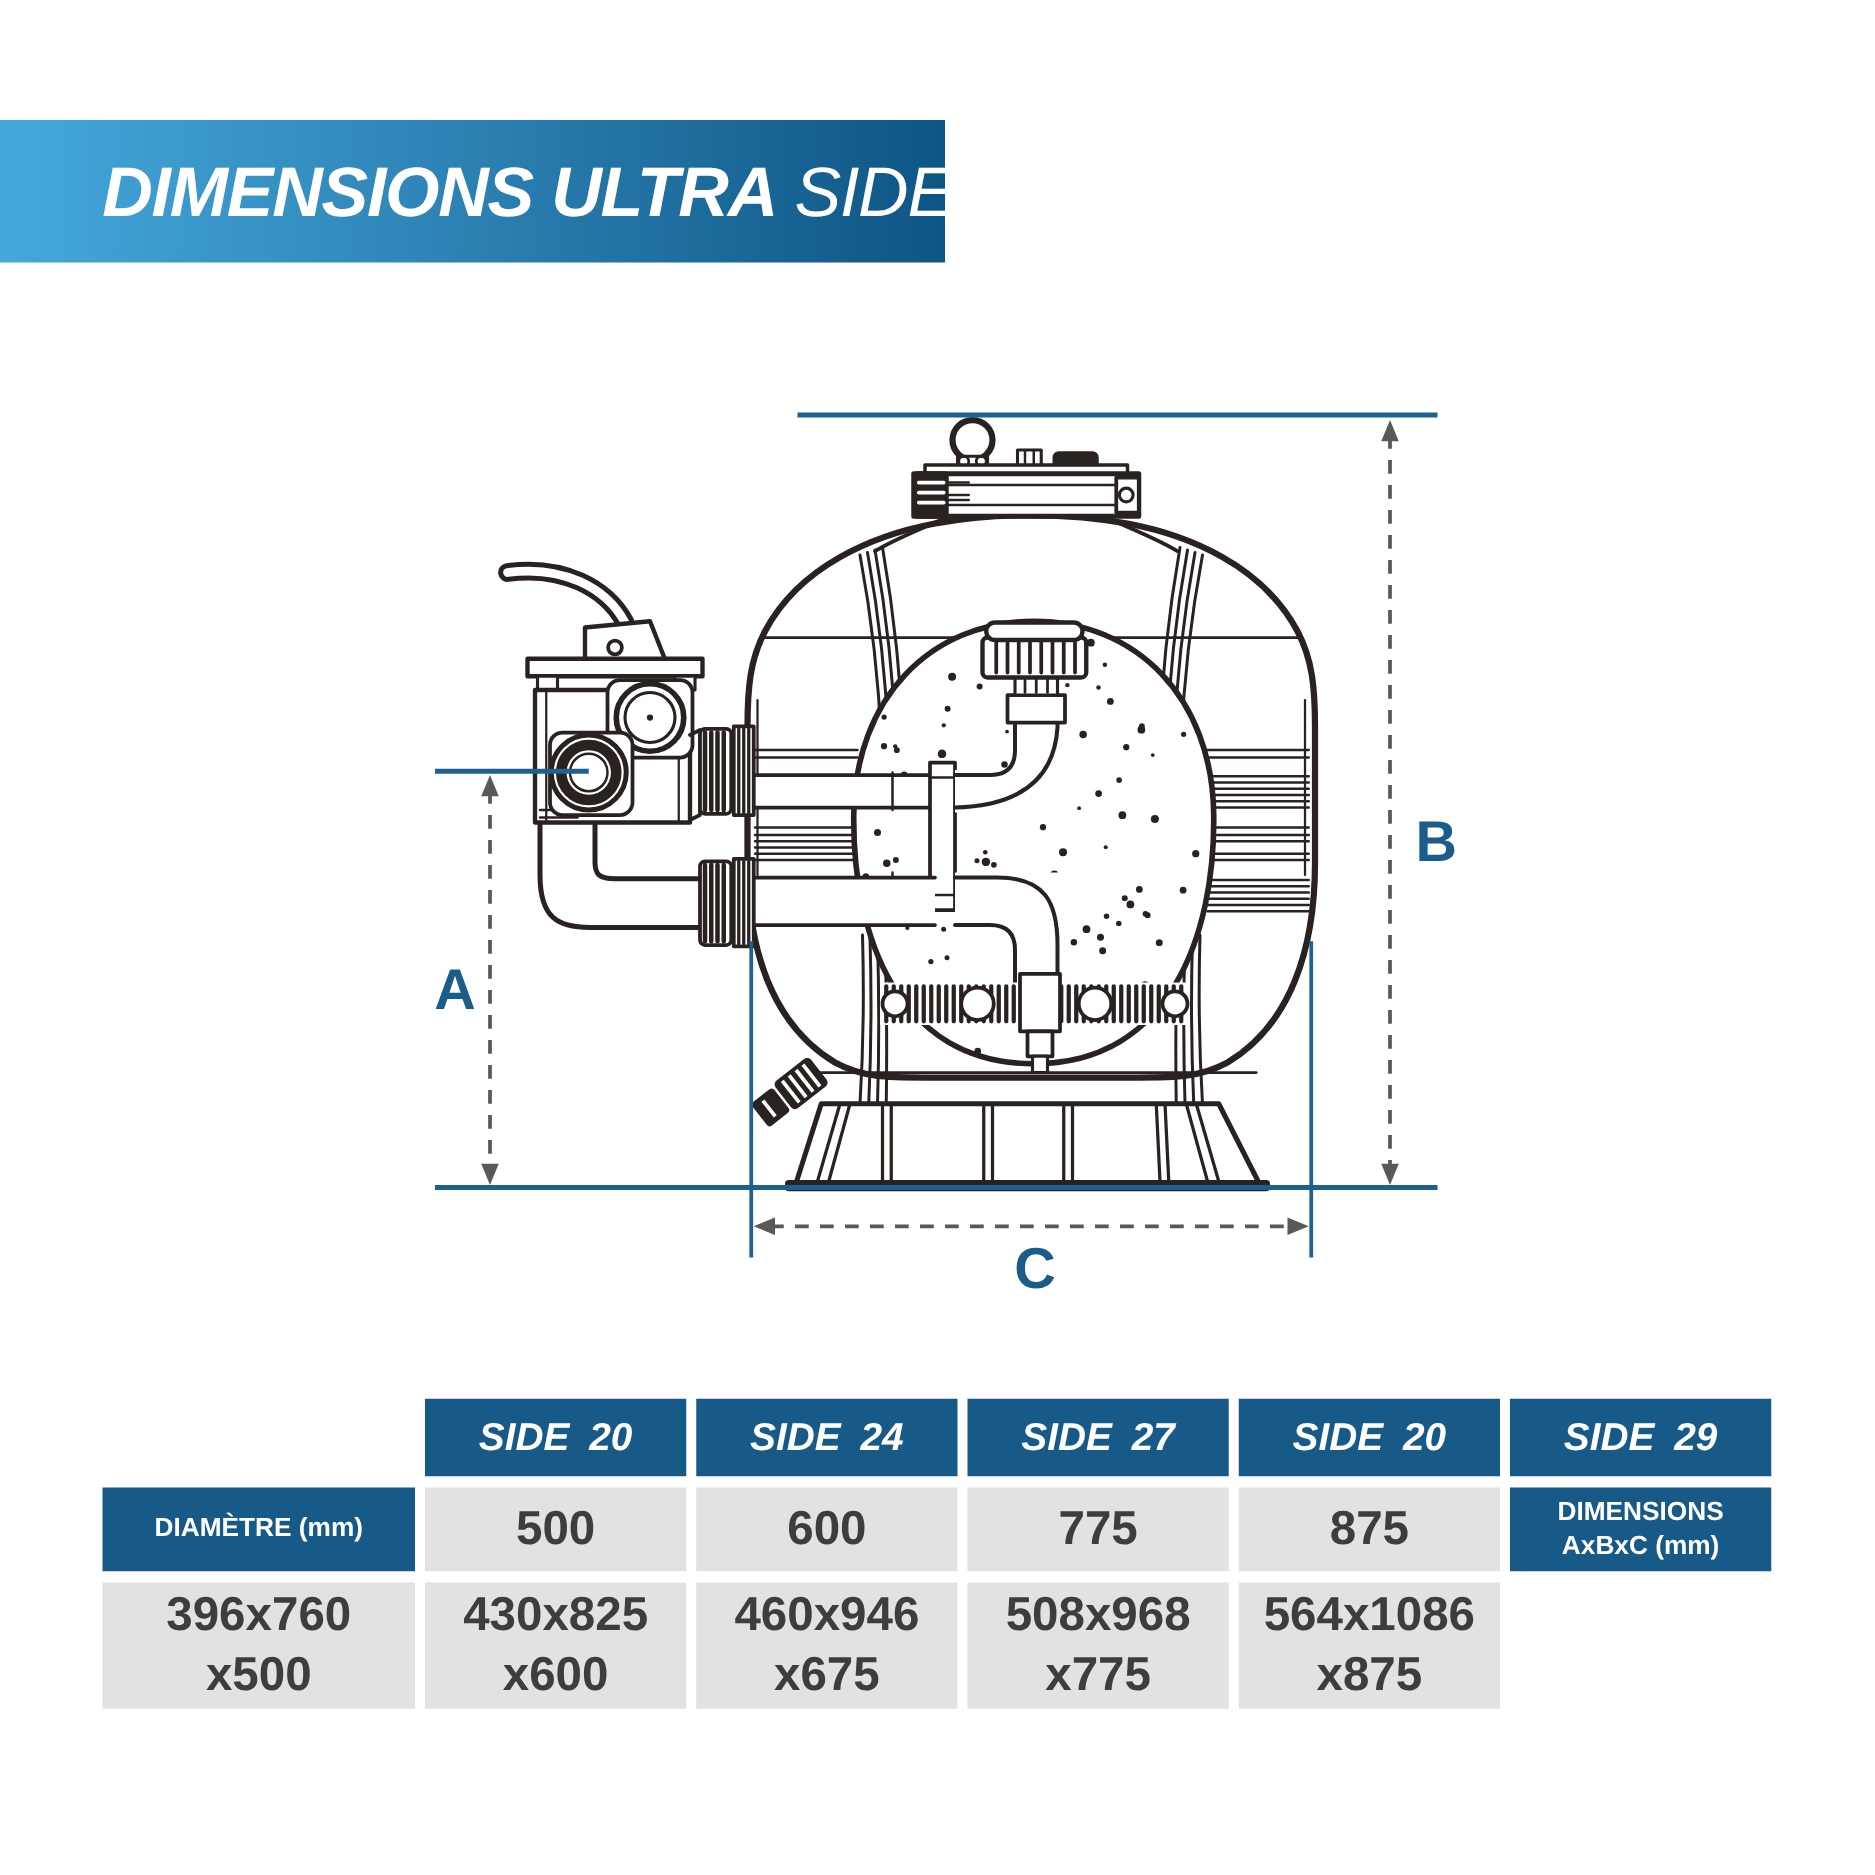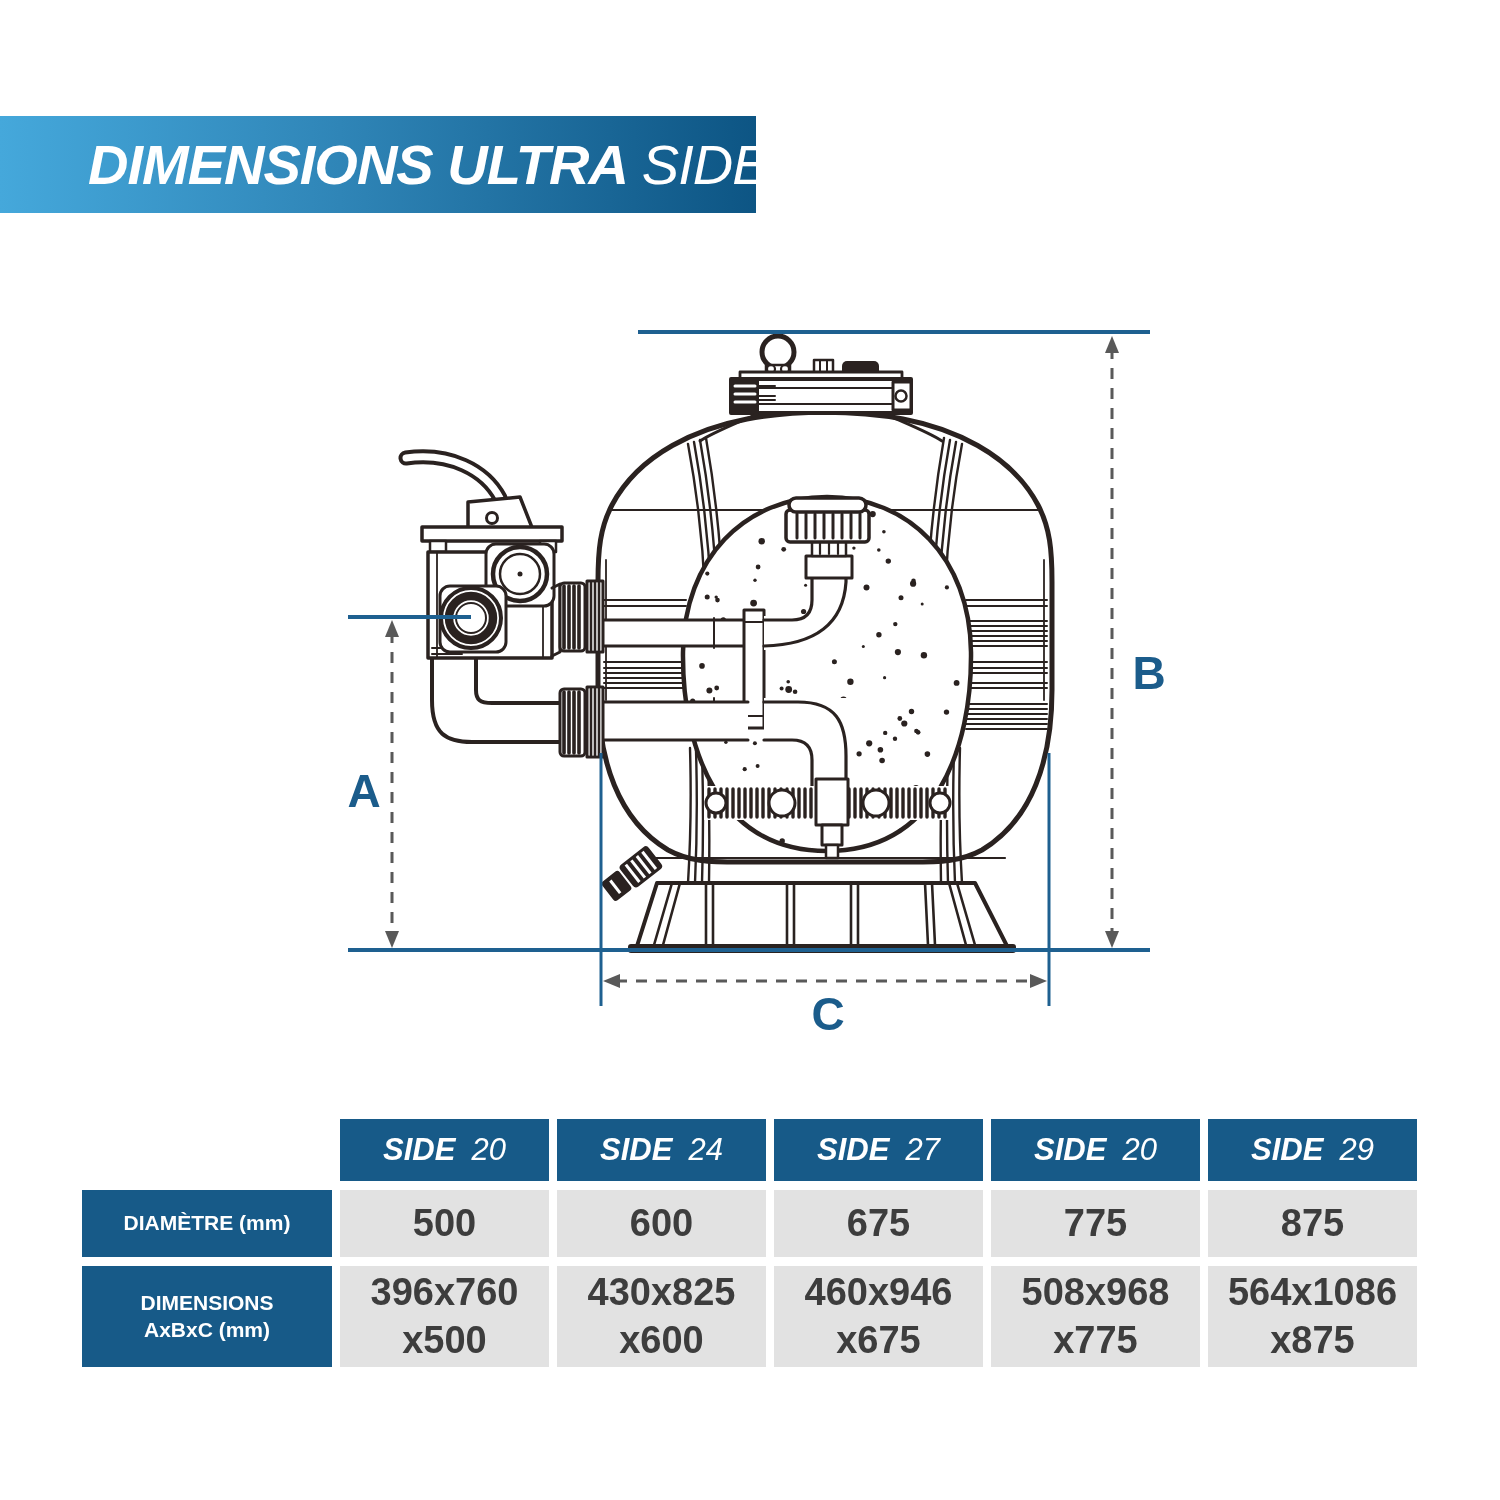--- a/index.html
+++ b/index.html
@@ -1,36 +1,36 @@
 <!DOCTYPE html>
 <html><head>
 <meta charset="utf-8">
 <style>
   html,body{margin:0;padding:0;background:#ffffff;}
   .page{position:relative;width:1500px;height:1500px;background:#fff;overflow:hidden;
         font-family:"Liberation Sans",sans-serif;}
   
-  .banner{position:absolute;left:0;top:116px;width:756px;height:97px;
+  .banner{position:absolute;left:0;top:96px;width:756px;height:114px;
           background:linear-gradient(90deg,#45a8db 0%,#2f85b7 45%,#0d5584 100%);
-          display:flex;align-items:center;}
+          display:flex;align-items:center;justify-content:center;}
   .banner-text{padding-left:88px;font-size:56px;font-style:italic;color:#ffffff;
                white-space:nowrap;letter-spacing:-1px;}
   .banner-text .b{font-weight:700;}
   .banner-text .l{font-weight:400;margin-left:14px;}
   
   .diagram{position:absolute;left:330px;top:315px;width:840px;height:720px;}
   
   .spec-table{position:absolute;left:82px;top:1119px;width:1335px;
               display:grid;grid-template-columns:250px repeat(5,209px);
               grid-template-rows:62px 67px 101px;column-gap:8px;row-gap:9px;}
   .cell{display:flex;align-items:center;justify-content:center;text-align:center;}
   .cell.empty{background:transparent;}
   .cell.head{background:#175a88;color:#fff;font-style:italic;font-size:31px;}
   .cell.head .hb{font-weight:700;}
-  .cell.head .hn{font-weight:400;margin-left:16px;}
+  .cell.head .hn{font-weight:700;margin-left:16px;}
   .cell.rowlabel{background:#175a88;color:#fff;font-weight:700;font-size:21px;
                  line-height:1.25;white-space:pre-line;}
   .cell.val{background:#e2e2e2;color:#3d3d3d;font-weight:700;font-size:38px;
             line-height:1.25;white-space:pre-line;}
 </style>
 </head>
 <body>
 
 <div class="page">
 
@@ -373,21 +373,20 @@
         <span class="hn">20</span>
       </div>
     <div class="cell head">
         <span class="hb">SIDE</span>
         <span class="hn">29</span>
       </div>
 
     <div class="cell rowlabel">DIAMÈTRE (mm)</div>
     <div class="cell val">500</div>
     <div class="cell val">600</div>
-    <div class="cell val">675</div>
     <div class="cell val">775</div>
     <div class="cell val">875</div>
 
     <div class="cell rowlabel">DIMENSIONS
 AxBxC (mm)</div>
     <div class="cell val">396x760
 x500</div>
     <div class="cell val">430x825
 x600</div>
     <div class="cell val">460x946

